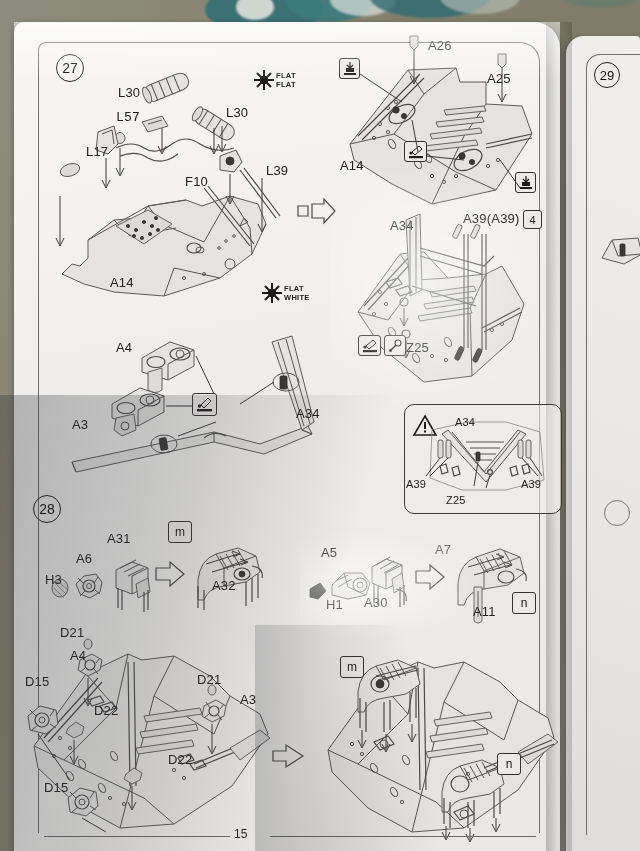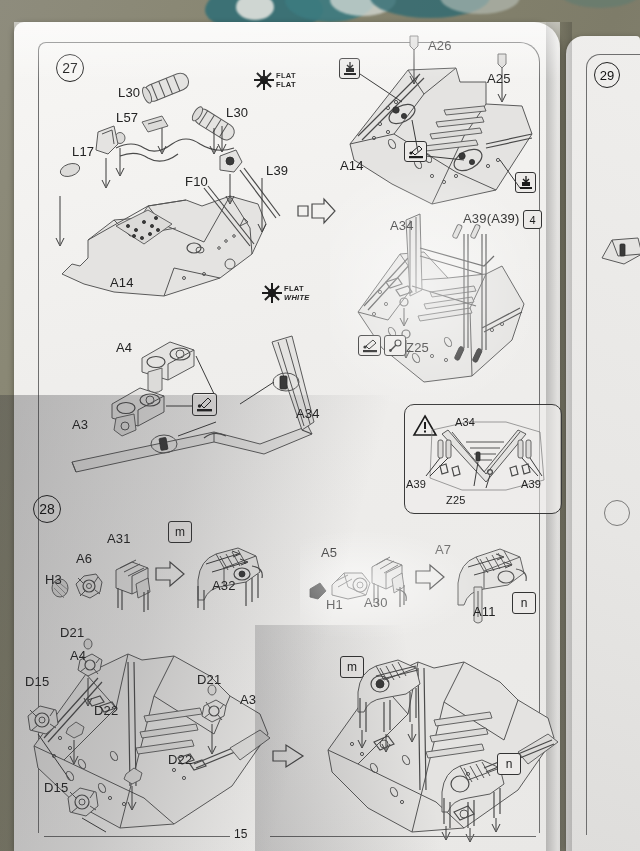--- a/index.html
+++ b/index.html
@@ -227,22 +227,22 @@
       <path class="leader" d="M76 70 L76 96 M72 90 L76 98 L80 90"></path>
       <path class="leader" d="M62 80 L62 108 M58 102 L62 110 L66 102"></path>
       <path class="leader" d="M16 118 L16 166 M12 160 L16 168 L20 160"></path>
       <path class="leader" d="M186 96 L186 124 M182 118 L186 126 L190 118"></path>
       <path class="leader" d="M218 100 L218 152 M214 146 L218 154 L222 146"></path>
     </svg>
   </div>
 
   <div class="lbl" style="left:118px;top:85px;">L30</div>
   <div class="lbl" style="left:226px;top:105px;">L30</div>
-  <div class="lbl" style="left:116px;top:110px;">L57</div>
-  <div class="lbl" style="left:72px;top:144px;">L17</div>
+  <div class="lbl" style="left:116px;top:110px;font-family:Liberation Mono, monospace;">L57</div>
+  <div class="lbl" style="left:86px;top:144px;">L17</div>
   <div class="lbl" style="left:185px;top:174px;">F10</div>
   <div class="lbl" style="left:266px;top:163px;">L39</div>
   <div class="lbl" style="left:110px;top:275px;">A14</div>
 
   <div class="burst" style="left:254px;top:70px;">
     <svg width="20" height="20" viewBox="0 0 20 20">
       <g fill="#1b1b1b">
         <circle cx="10" cy="10" r="4.2"></circle>
         <rect x="9" y="0" width="2" height="20"></rect>
         <rect x="0" y="9" width="20" height="2"></rect>
@@ -259,21 +259,21 @@
       <g fill="#1b1b1b">
         <circle cx="10" cy="10" r="4.2"></circle>
         <rect x="9" y="0" width="2" height="20"></rect>
         <rect x="0" y="9" width="20" height="2"></rect>
         <rect x="9" y="0" width="2" height="20" transform="rotate(45 10 10)"></rect>
         <rect x="9" y="0" width="2" height="20" transform="rotate(-45 10 10)"></rect>
       </g>
     </svg>
   </div>
   <div class="lbl xs" style="left:284px;top:285px;">FLAT</div>
-  <div class="lbl xs" style="left:284px;top:294px;font-style:italic;">WHITE</div>
+  <div class="lbl xs" style="left:284px;top:294px;">WHITE</div>
 
   <div class="bigarrow" style="left:296px;top:198px;">
     <svg width="40" height="26" viewBox="0 0 40 26">
       <path class="ln2" d="M2 8 L12 8 L12 18 L2 18 Z"></path>
       <path class="ln2" d="M16 6 L28 6 L28 1 L39 13 L28 25 L28 20 L16 20 Z"></path>
     </svg>
   </div>
 
   <div class="art" style="left:336px;top:48px;">
     <svg width="210" height="175" viewBox="0 0 210 175">

